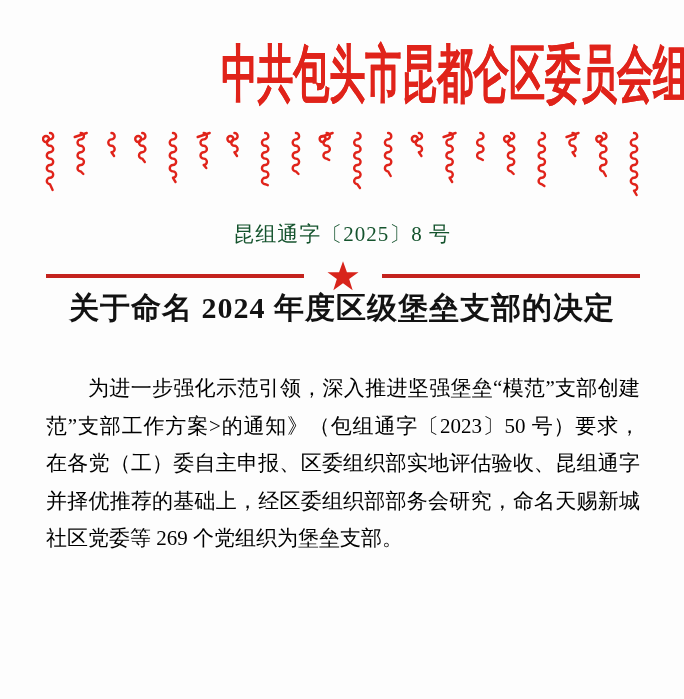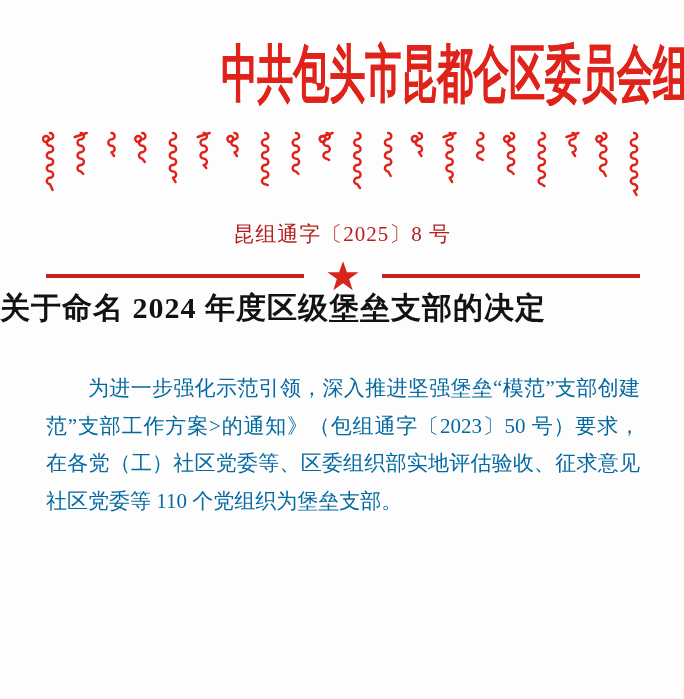--- a/index.html
+++ b/index.html
@@ -45,44 +45,45 @@
     stroke-width:2.4;
     stroke-linecap:round;
     stroke-linejoin:round;
   }
   
   .doc-number{
     position:absolute;top:220px;left:0;right:0;
     text-align:center;
     font-size:21px;
     letter-spacing:1px;
-    color:#b91c1c;
+    color:#14532d;
   }
   
   .divider{
     position:absolute;top:258px;left:46px;right:44px;height:36px;
     display:flex;align-items:center;
   }
   .divider .seg{flex:1;height:4px;background:var(--line-red);}
   .divider .star{width:34px;height:32px;margin:0 22px;flex:0 0 auto;}
   .divider .star polygon{fill:var(--star-red);}
   
   .title{
     position:absolute;top:288px;left:0;right:0;margin:0;
+    text-align:center;
     font-size:30px;
     font-weight:bold;
     color:#121212;
     letter-spacing:1px;
   }
   
   .body{
     position:absolute;top:370px;left:46px;width:594px;
     font-size:21px;
     line-height:37.6px;
-    color:#0369a1;
+    color:#000000;
   }
   .body p{margin:0;}
   .jf{text-align:justify;text-align-last:justify;text-justify:inter-character;}
   .ind{text-indent:2em;}
 </style>
 </head>
 <body>
 
 <div class="page">
 
@@ -133,17 +134,18 @@
       <polygon points="16,1 19.7,11.4 30.6,11.4 21.8,17.9 25.1,28.3 16,21.9 6.9,28.3 10.2,17.9 1.4,11.4 12.3,11.4"></polygon>
     </svg>
     <div class="seg"></div>
   </div>
 
   <h1 class="title">关于命名 2024 年度区级堡垒支部的决定</h1>
 
   <div class="body">
     <p class="jf ind">为进一步强化示范引领，深入推进坚强堡垒“模范”支部创建</p>
     <p class="jf">范”支部工作方案&gt;的通知》（包组通字〔2023〕50 号）要求，</p>
-    <p class="jf">在各党（工）社区党委等、区委组织部实地评估验收、征求意见</p>
-    <p>社区党委等 110 个党组织为堡垒支部。</p>
+    <p class="jf">在各党（工）委自主申报、区委组织部实地评估验收、昆组通字</p>
+    <p class="jf">并择优推荐的基础上，经区委组织部部务会研究，命名天赐新城</p>
+    <p>社区党委等 269 个党组织为堡垒支部。</p>
   </div>
 
 </div>
 
 </body></html>

